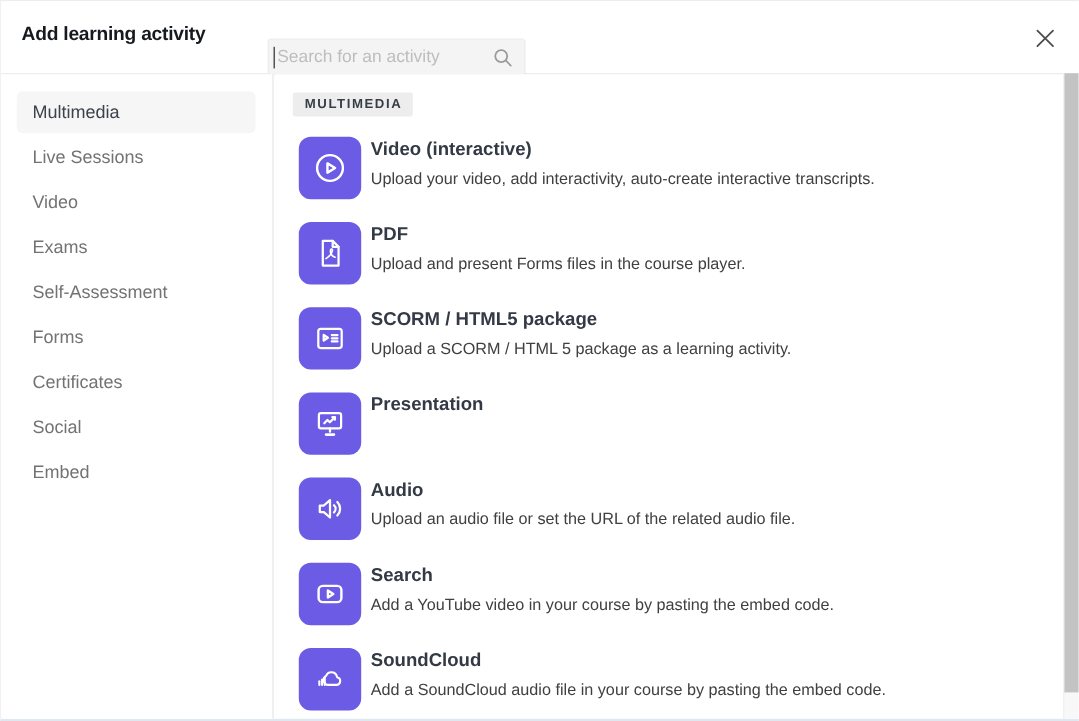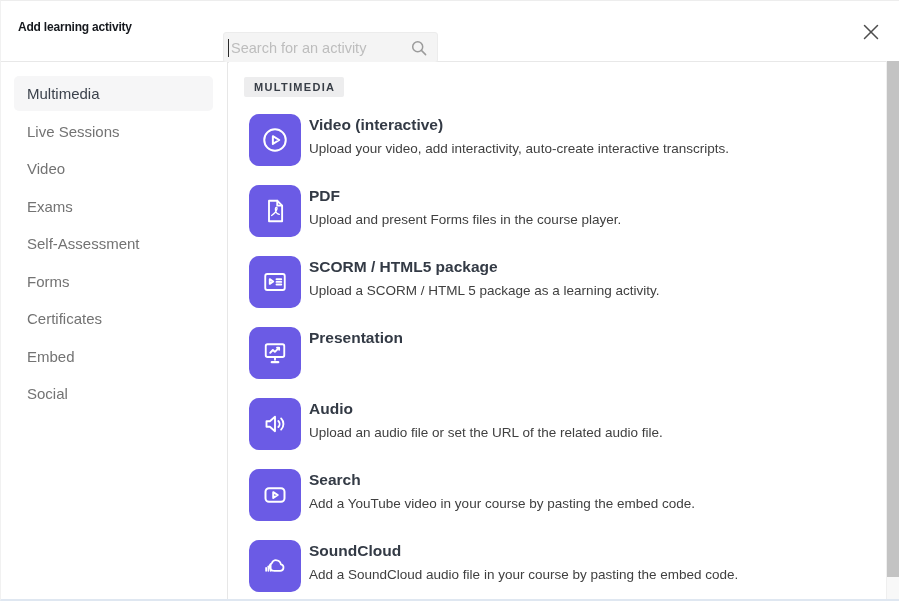--- a/index.html
+++ b/index.html
@@ -21,21 +21,21 @@
   .header {
     position: absolute;
     top: 0; left: 0; right: 0;
     height: 61px;
     border-bottom: 1px solid #e8e8e8;
     background: #fff;
   }
   .page-title {
     position: absolute;
     left: 17px; top: 19px;
-    font-size: 12px;
+    font-size: 16px;
     font-weight: bold;
     color: #16191e;
     letter-spacing: -0.2px;
   }
   .search-wrap {
     position: absolute;
     left: 222px; top: 15px;
     width: 215px; height: 31px;
     background: #f4f4f4;
     border: 1px solid #ececec;
@@ -186,22 +186,22 @@
   </div>
 
   <div class="sidebar">
     <div class="side-item selected">Multimedia</div>
     <div class="side-item">Live Sessions</div>
     <div class="side-item">Video</div>
     <div class="side-item">Exams</div>
     <div class="side-item">Self-Assessment</div>
     <div class="side-item">Forms</div>
     <div class="side-item">Certificates</div>
+    <div class="side-item">Social</div>
     <div class="side-item">Embed</div>
-    <div class="side-item">Social</div>
   </div>
 
   <div class="content">
     <span class="section-badge">MULTIMEDIA</span>
 
     <div class="activity-list">
 
       <div class="activity">
         <div class="tile">
           <svg viewBox="0 0 24 24" fill="none" stroke="#fff" stroke-width="1.6" stroke-linecap="round" stroke-linejoin="round">

